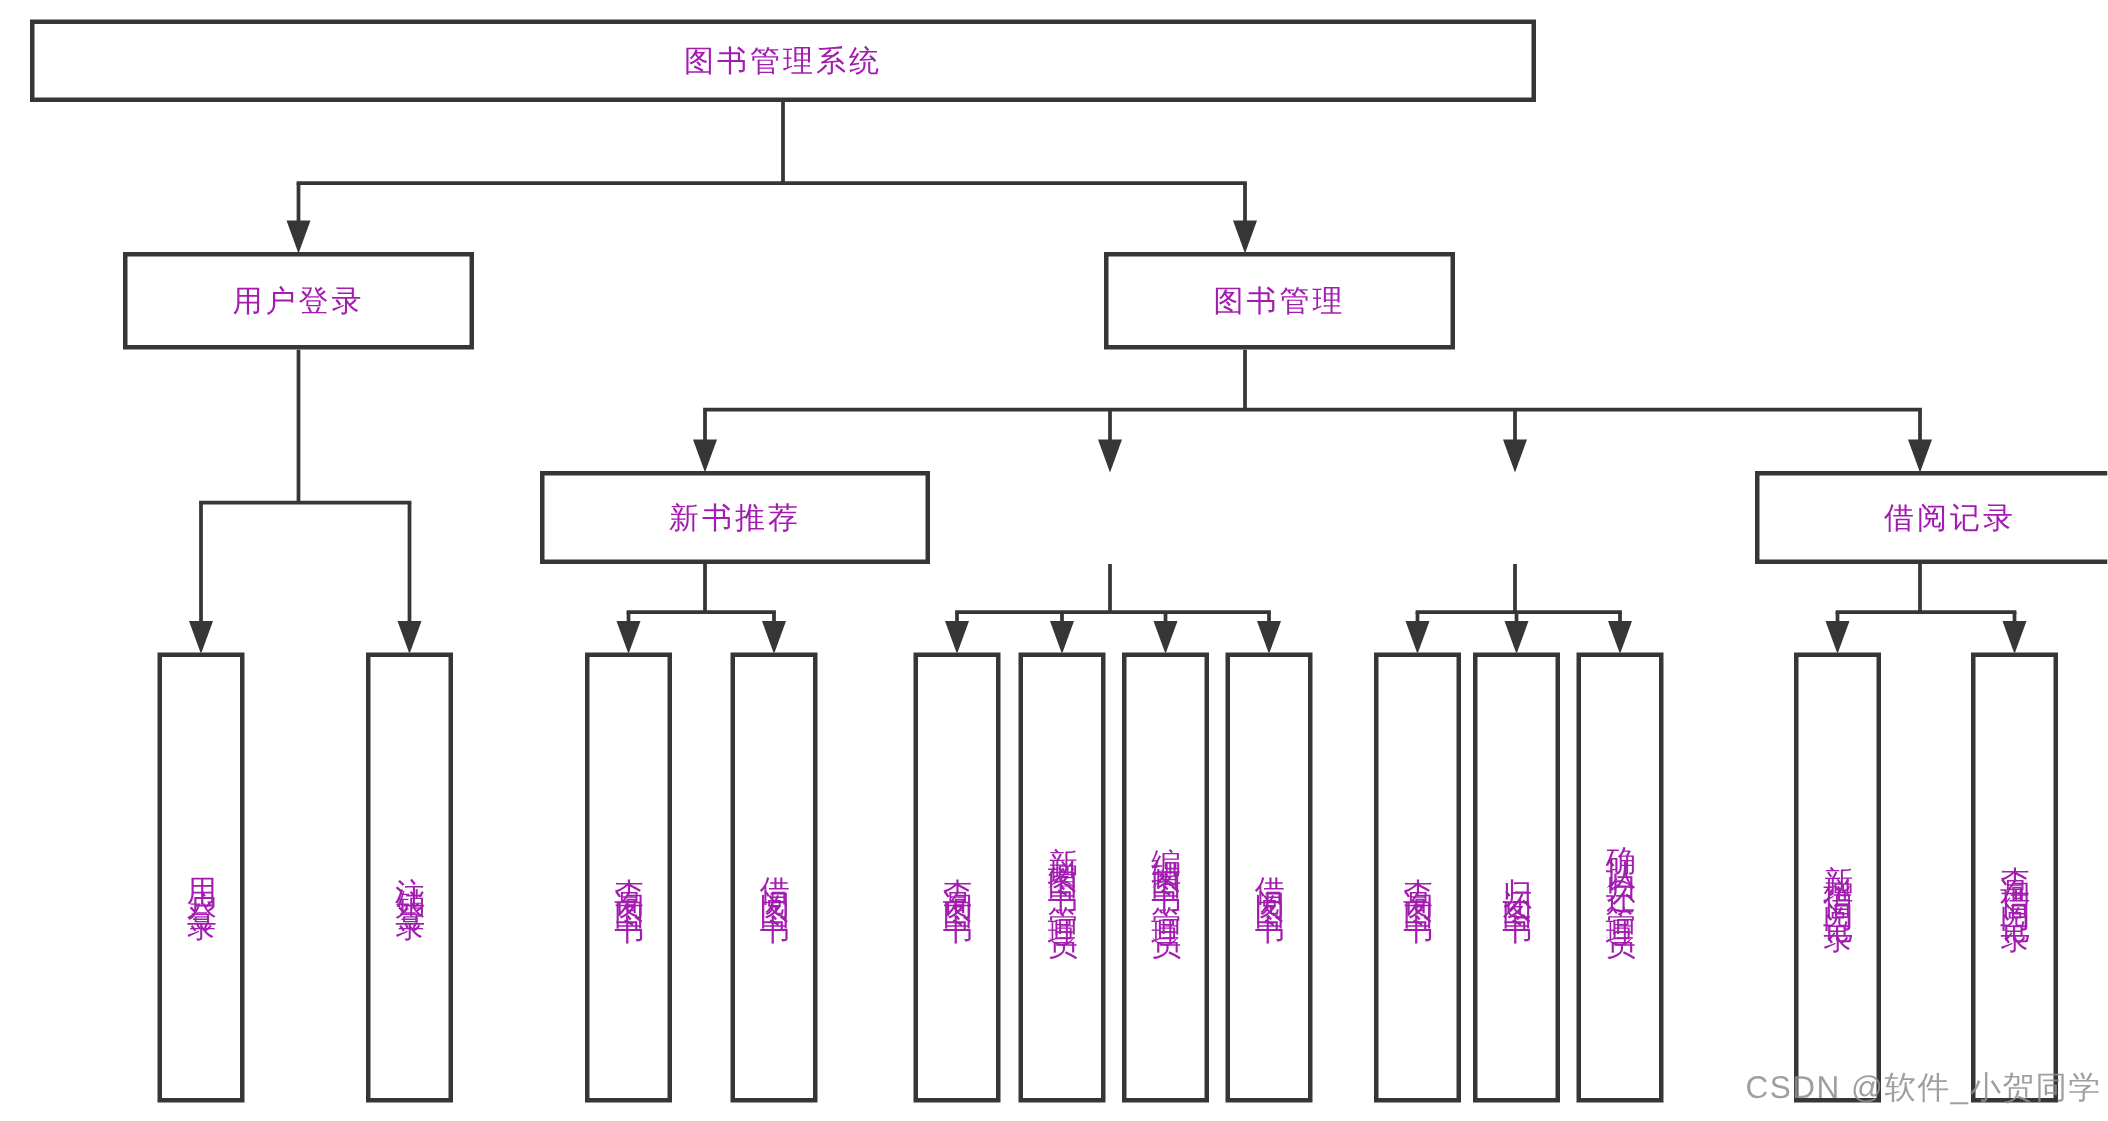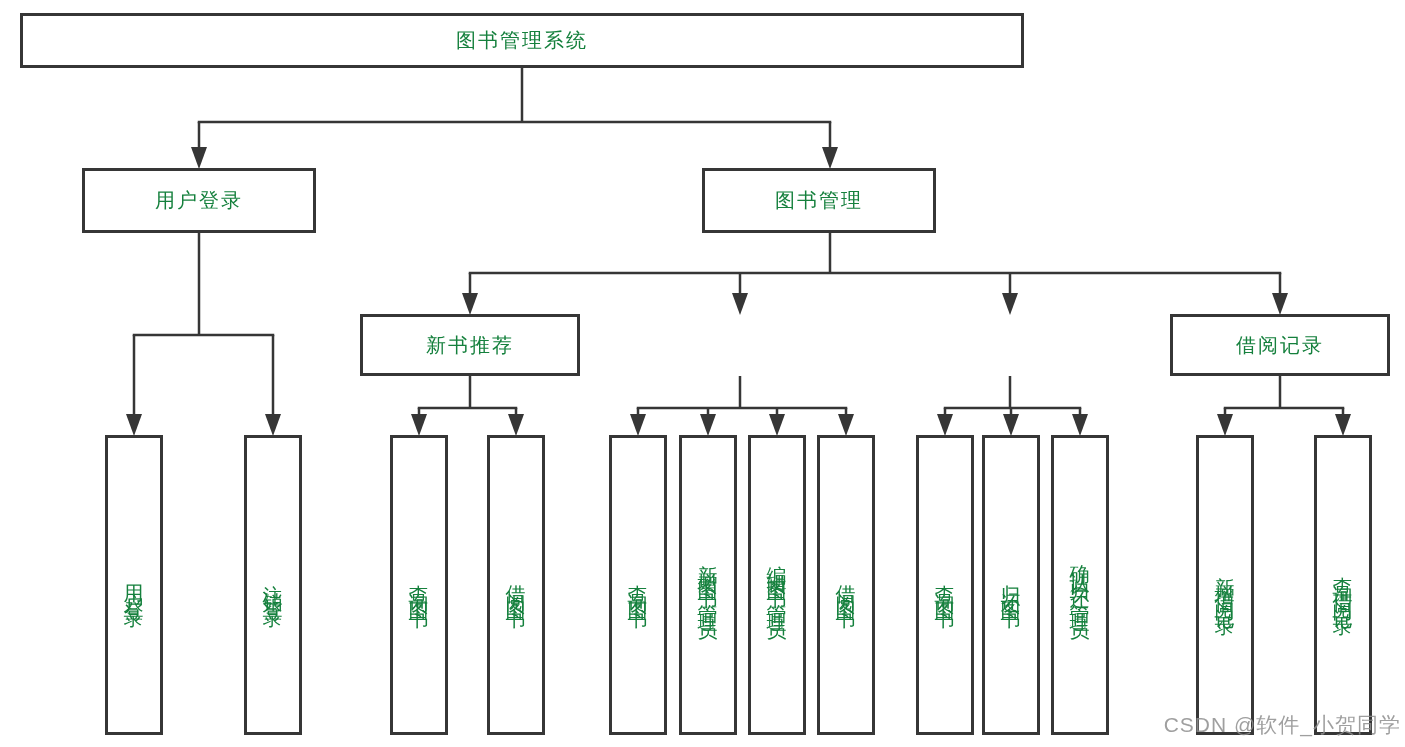--- a/index.html
+++ b/index.html
@@ -21,38 +21,38 @@
     width: 1405px; height: 747px;
   }
   .box {
     position: absolute;
     box-sizing: border-box;
     border: 3px solid #363636;
     background: #ffffff;
     display: flex;
     align-items: center;
     justify-content: center;
-    color: #15803d;
+    color: #a21caf;
     font-size: 20px;
     letter-spacing: 2px;
     white-space: nowrap;
   }
   .box.h { text-align: center; }
   .box.v {
     writing-mode: vertical-rl;
     text-orientation: mixed;
     letter-spacing: 8px;
     width: 58px;
     height: 300px;
     top: 435px;
     font-size: 20px;
     line-height: 52px;
   }
   .lvl2 { height: 65px; top: 168px; width: 234px; }
-  .lvl3 { height: 62px; top: 314px; width: 220px; }
+  .lvl3 { height: 62px; top: 314px; width: 260px; }
   #watermark {
     position: absolute;
     top: 711px;
     right: 4px;
     color: #8f8f8f;
     opacity: 0.85;
     font-size: 21px;
     letter-spacing: 1px;
     z-index: 5;
     white-space: nowrap;
@@ -133,21 +133,21 @@
     <use href="#ah" transform="translate(1343,436)"></use>
   </svg>
 
   <div class="box h" style="left:20px; top:13px; width:1004px; height:55px;">
     <span>图书管理系统</span>
   </div>
 
   <div class="box h lvl2" style="left:82px;">
     <span>用户登录</span>
   </div>
-  <div class="box h lvl2" style="left:702px;">
+  <div class="box h lvl2" style="left:736px;">
     <span>图书管理</span>
   </div>
 
   <div class="box h lvl3" style="left:360px;">
     <span>新书推荐</span>
   </div>
   <div class="box h lvl3" style="left:1170px;">
     <span>借阅记录</span>
   </div>
 

